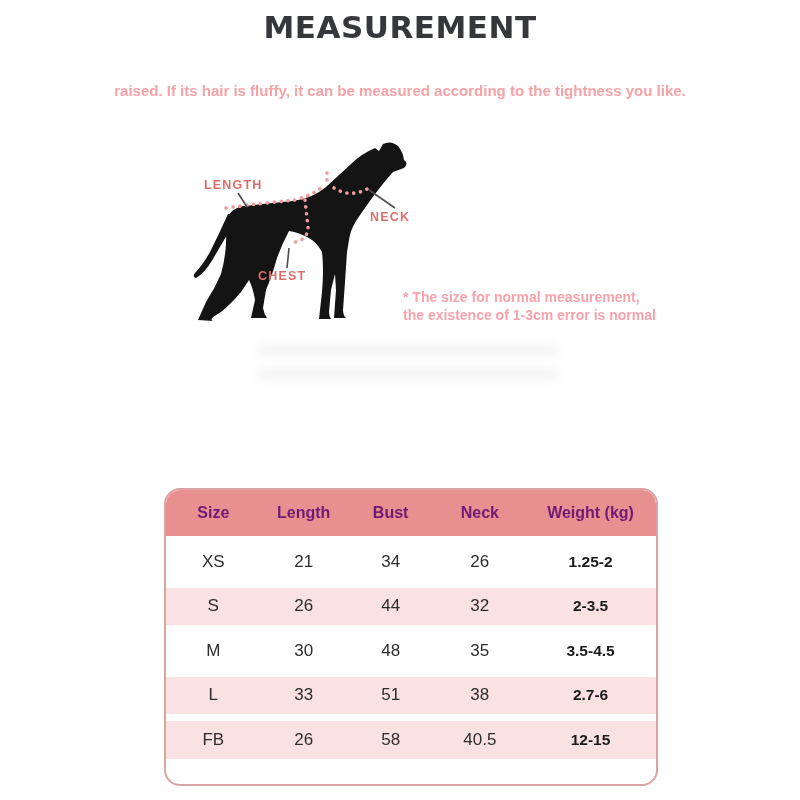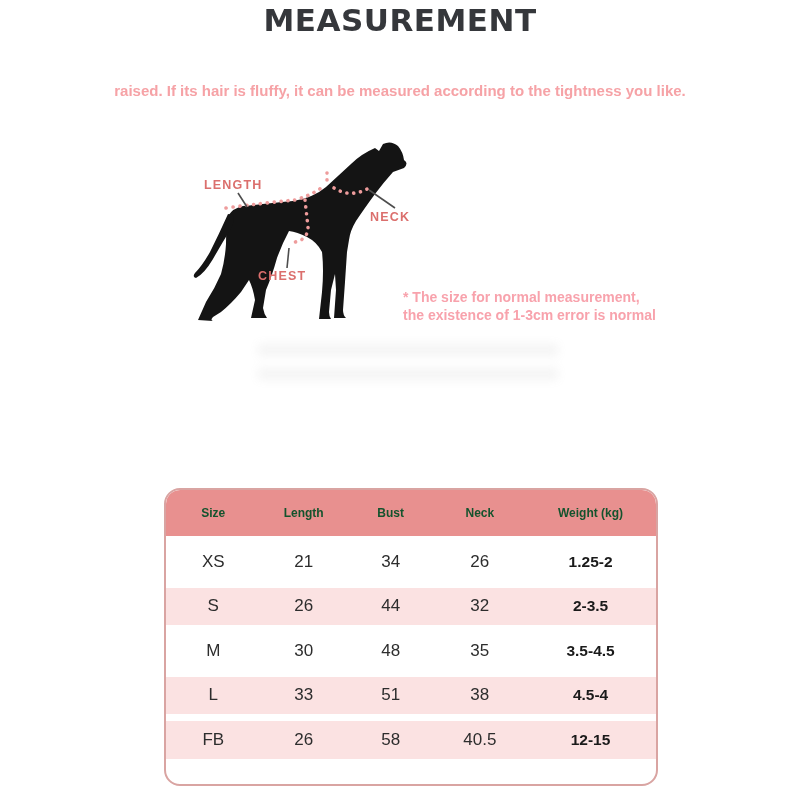--- a/index.html
+++ b/index.html
@@ -5,21 +5,21 @@
   html, body { margin: 0; padding: 0; }
   body {
     width: 800px; height: 800px;
     background: #ffffff;
     font-family: "Liberation Sans", sans-serif;
     position: relative;
     overflow: hidden;
   }
   .page-title {
     position: absolute;
-    top: 2px; left: 0; width: 800px;
+    top: 9px; left: 0; width: 800px;
     text-align: center;
     font-family: "DejaVu Sans", sans-serif;
     font-weight: 700;
     font-size: 31px;
     letter-spacing: 0.5px;
     color: #35373b;
   }
   .intro-text {
     position: absolute;
     top: 62px; left: 80px; width: 640px;
@@ -78,21 +78,21 @@
     border-radius: 14px 14px 0 0;
     font-weight: 700;
     font-size: 16.5px;
     color: #1c1c1c;
   }
   .t-cell {
     text-align: center;
     font-size: 17px;
     color: #2d2d2d;
   }
-  .t-header .t-cell { font-size: 12px; color: #14532d; }
+  .t-header .t-cell { font-size: 16px; color: #701a75; }
   .c0 { width: 19.3%; }
   .c1 { width: 17.6%; }
   .c2 { width: 17.9%; }
   .c3 { width: 18.5%; }
   .c4 { width: 26.7%; }
   .t-row .c4 { font-weight: 700; font-size: 15.5px; color: #1a1a1a; }
   .diagram-label {
     font-family: "Liberation Sans", sans-serif;
     font-weight: 700;
     font-size: 12.5px;
@@ -234,21 +234,21 @@
     <div class="t-cell c2">48</div>
     <div class="t-cell c3">35</div>
     <div class="t-cell c4">3.5-4.5</div>
   </div>
 
   <div class="t-row alt">
     <div class="t-cell c0">L</div>
     <div class="t-cell c1">33</div>
     <div class="t-cell c2">51</div>
     <div class="t-cell c3">38</div>
-    <div class="t-cell c4">4.5-4</div>
+    <div class="t-cell c4">2.7-6</div>
   </div>
 
 
   <div class="t-row alt">
     <div class="t-cell c0">FB</div>
     <div class="t-cell c1">26</div>
     <div class="t-cell c2">58</div>
     <div class="t-cell c3">40.5</div>
     <div class="t-cell c4">12-15</div>
   </div>

